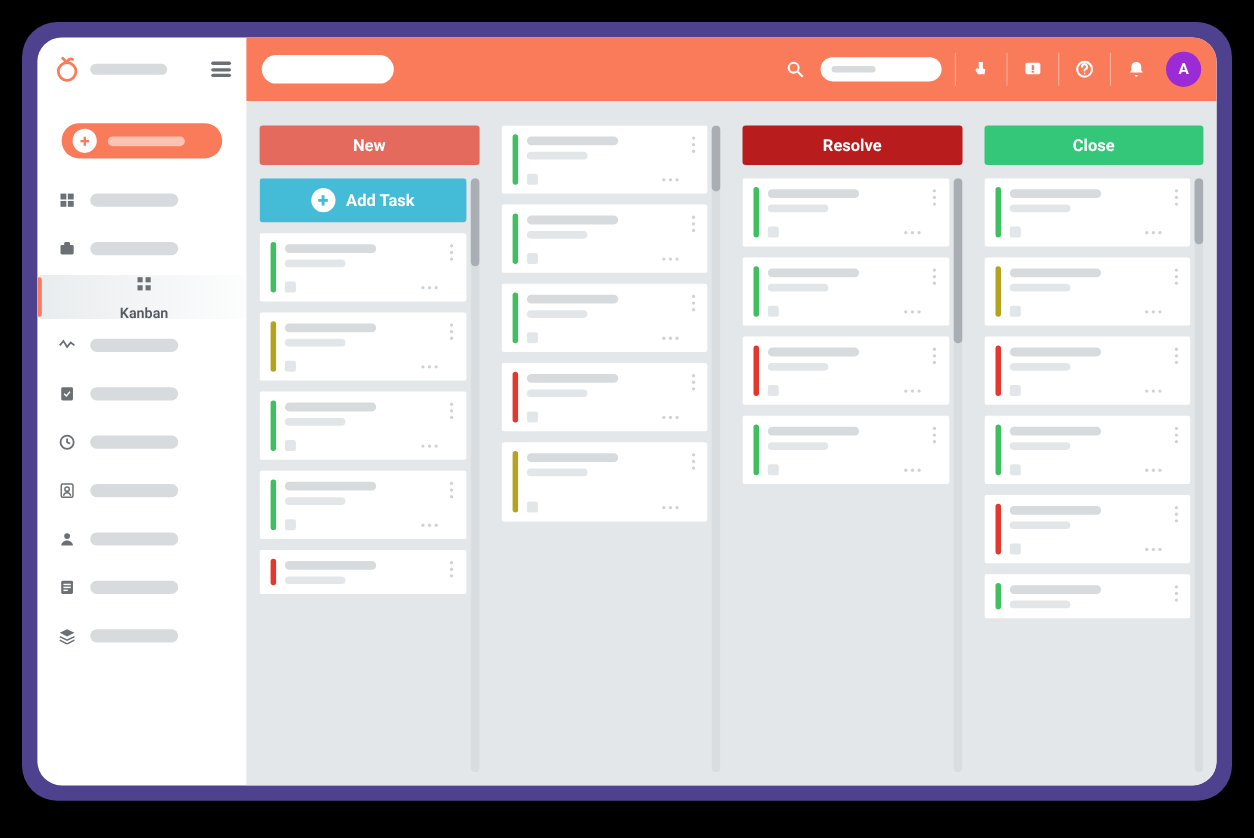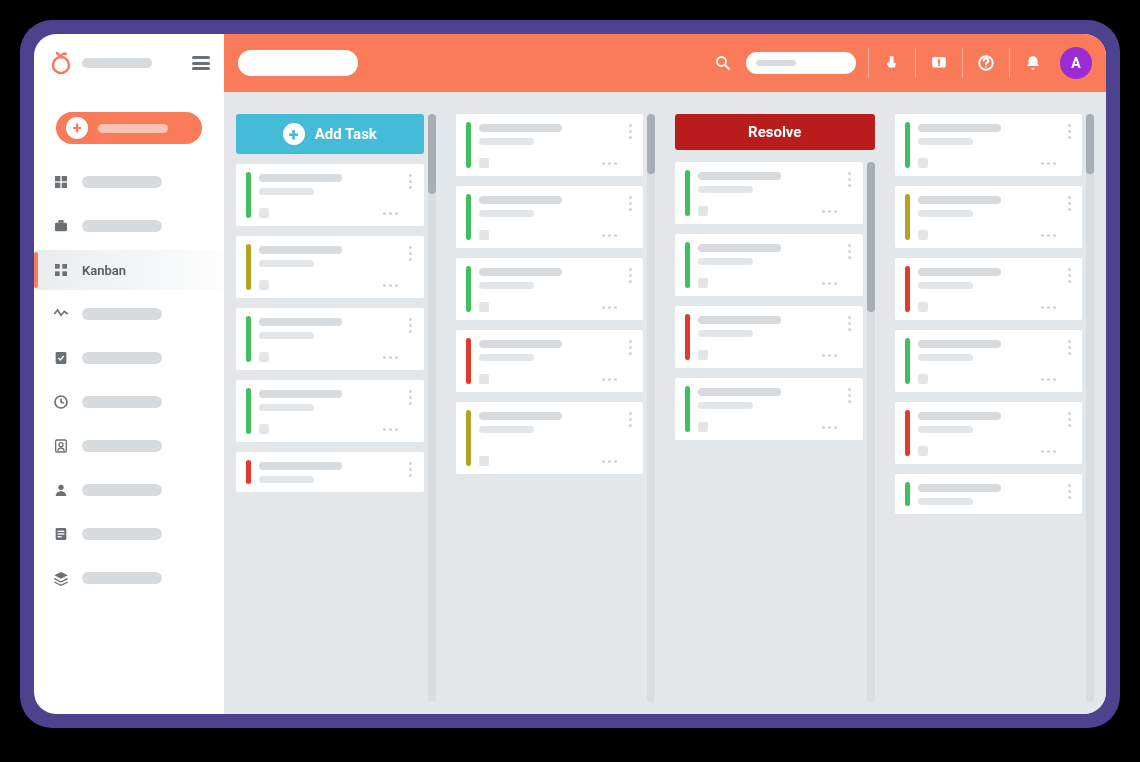--- a/index.html
+++ b/index.html
@@ -88,20 +88,21 @@
     padding: 0 14px 0 18px;
     cursor:pointer;
     position:relative;
   }
   .nav-item .icon { width:18px; height:18px; display:flex; align-items:center; justify-content:center; }
   .nav-item .label-text { font-size:13px; color:#555b60; font-weight:600;}
   .nav-item .label-pill { width: 80px; height: 12px; background:#d7dbde; border-radius:6px; }
   .nav-item.active {
     background: linear-gradient(to right, #e9ecee 0%, rgba(233,236,238,0.1) 100%);
     border-radius: 4px;
+    flex-direction: column;
   }
   .nav-item.active::before {
     content:""; position:absolute; left:0; top:2px; bottom:2px; width:4px; background:#f97b5a; border-radius:2px;
   }
 
   .right-col {
     flex:1;
     display:flex;
     flex-direction:column;
     min-width:0;
@@ -372,20 +373,21 @@
               </svg>
           </div>
           <div class="avatar">
             <span>A</span>
           </div>
         </div>
 
         <div class="board-area">
 
         <div class="column">
+              <div class="col-header" style="background: rgb(228, 106, 94);">New</div>
               <div class="col-body" style="padding-right: 12px;">
                 <div class="add-task">
                   <div class="circle">+</div>
                   <span>Add Task</span>
                 </div>
                 <div class="card">
                   <div class="stripe" style="background: rgb(63, 191, 95);"></div>
                   <div class="content">
                     <div class="line1"></div>
                     <div class="line2"></div>
@@ -667,20 +669,21 @@
                     <span></span>
                     <span></span>
                     <span></span>
                   </div>
                 </div>
                 <div class="col-scroll-track"></div>
                 <div class="col-scroll-thumb" style="top: 0px; height: 150px;"></div>
               </div>
             </div>
             <div class="column">
+              <div class="col-header" style="background: rgb(52, 199, 122);">Close</div>
               <div class="col-body" style="padding-right: 12px;">
                 <div class="card">
                   <div class="stripe" style="background: rgb(63, 191, 95);"></div>
                   <div class="content">
                     <div class="line1"></div>
                     <div class="line2"></div>
                     <div class="footer">
                       <div class="sq"></div>
                       <div class="dots">
                         <span></span>

